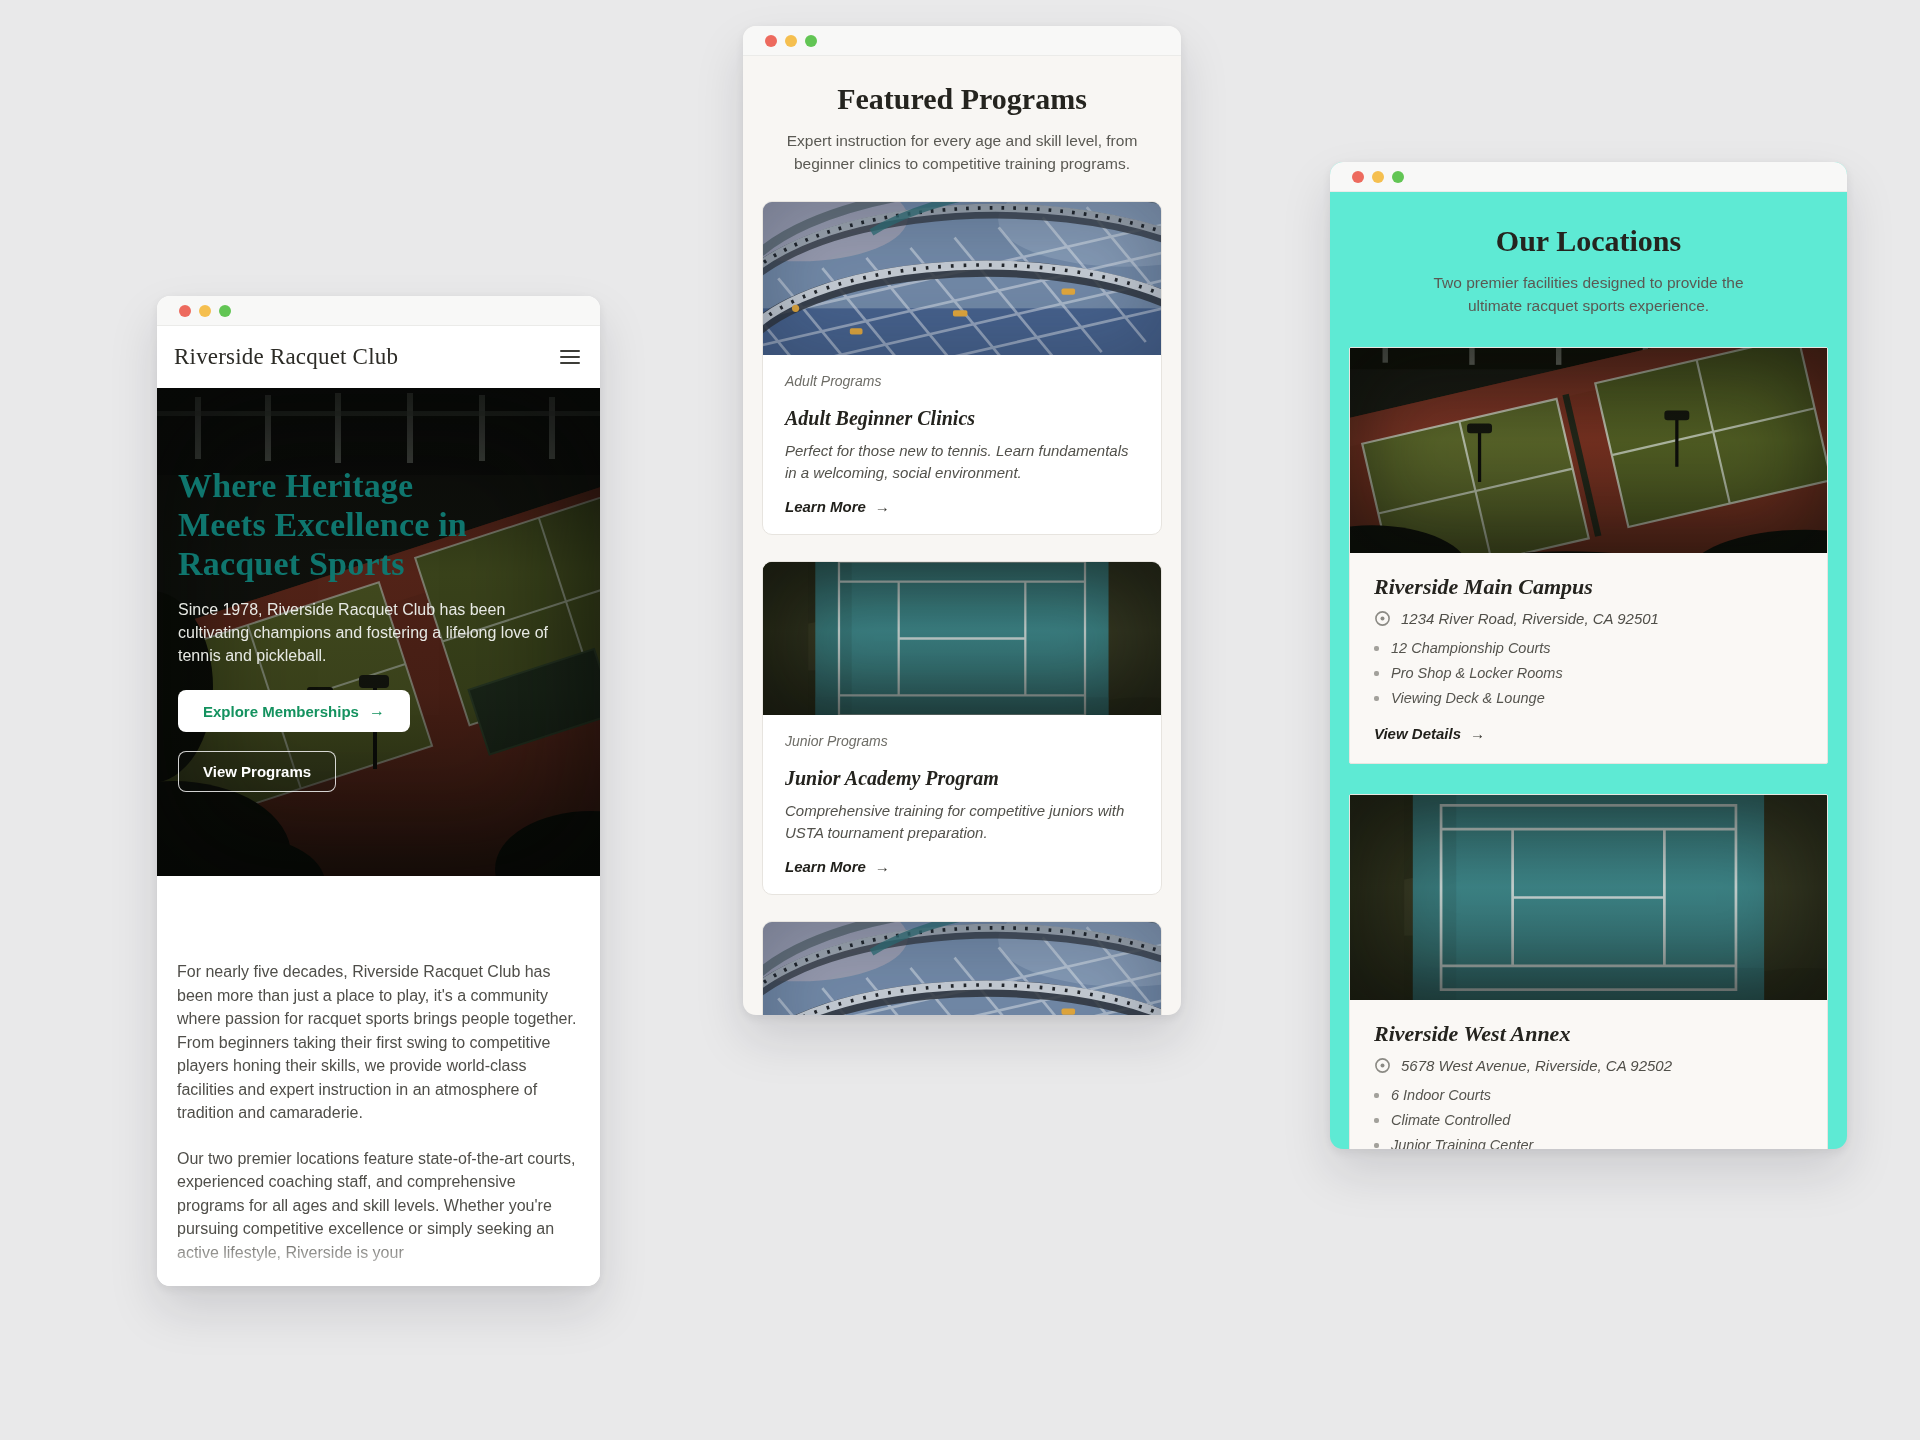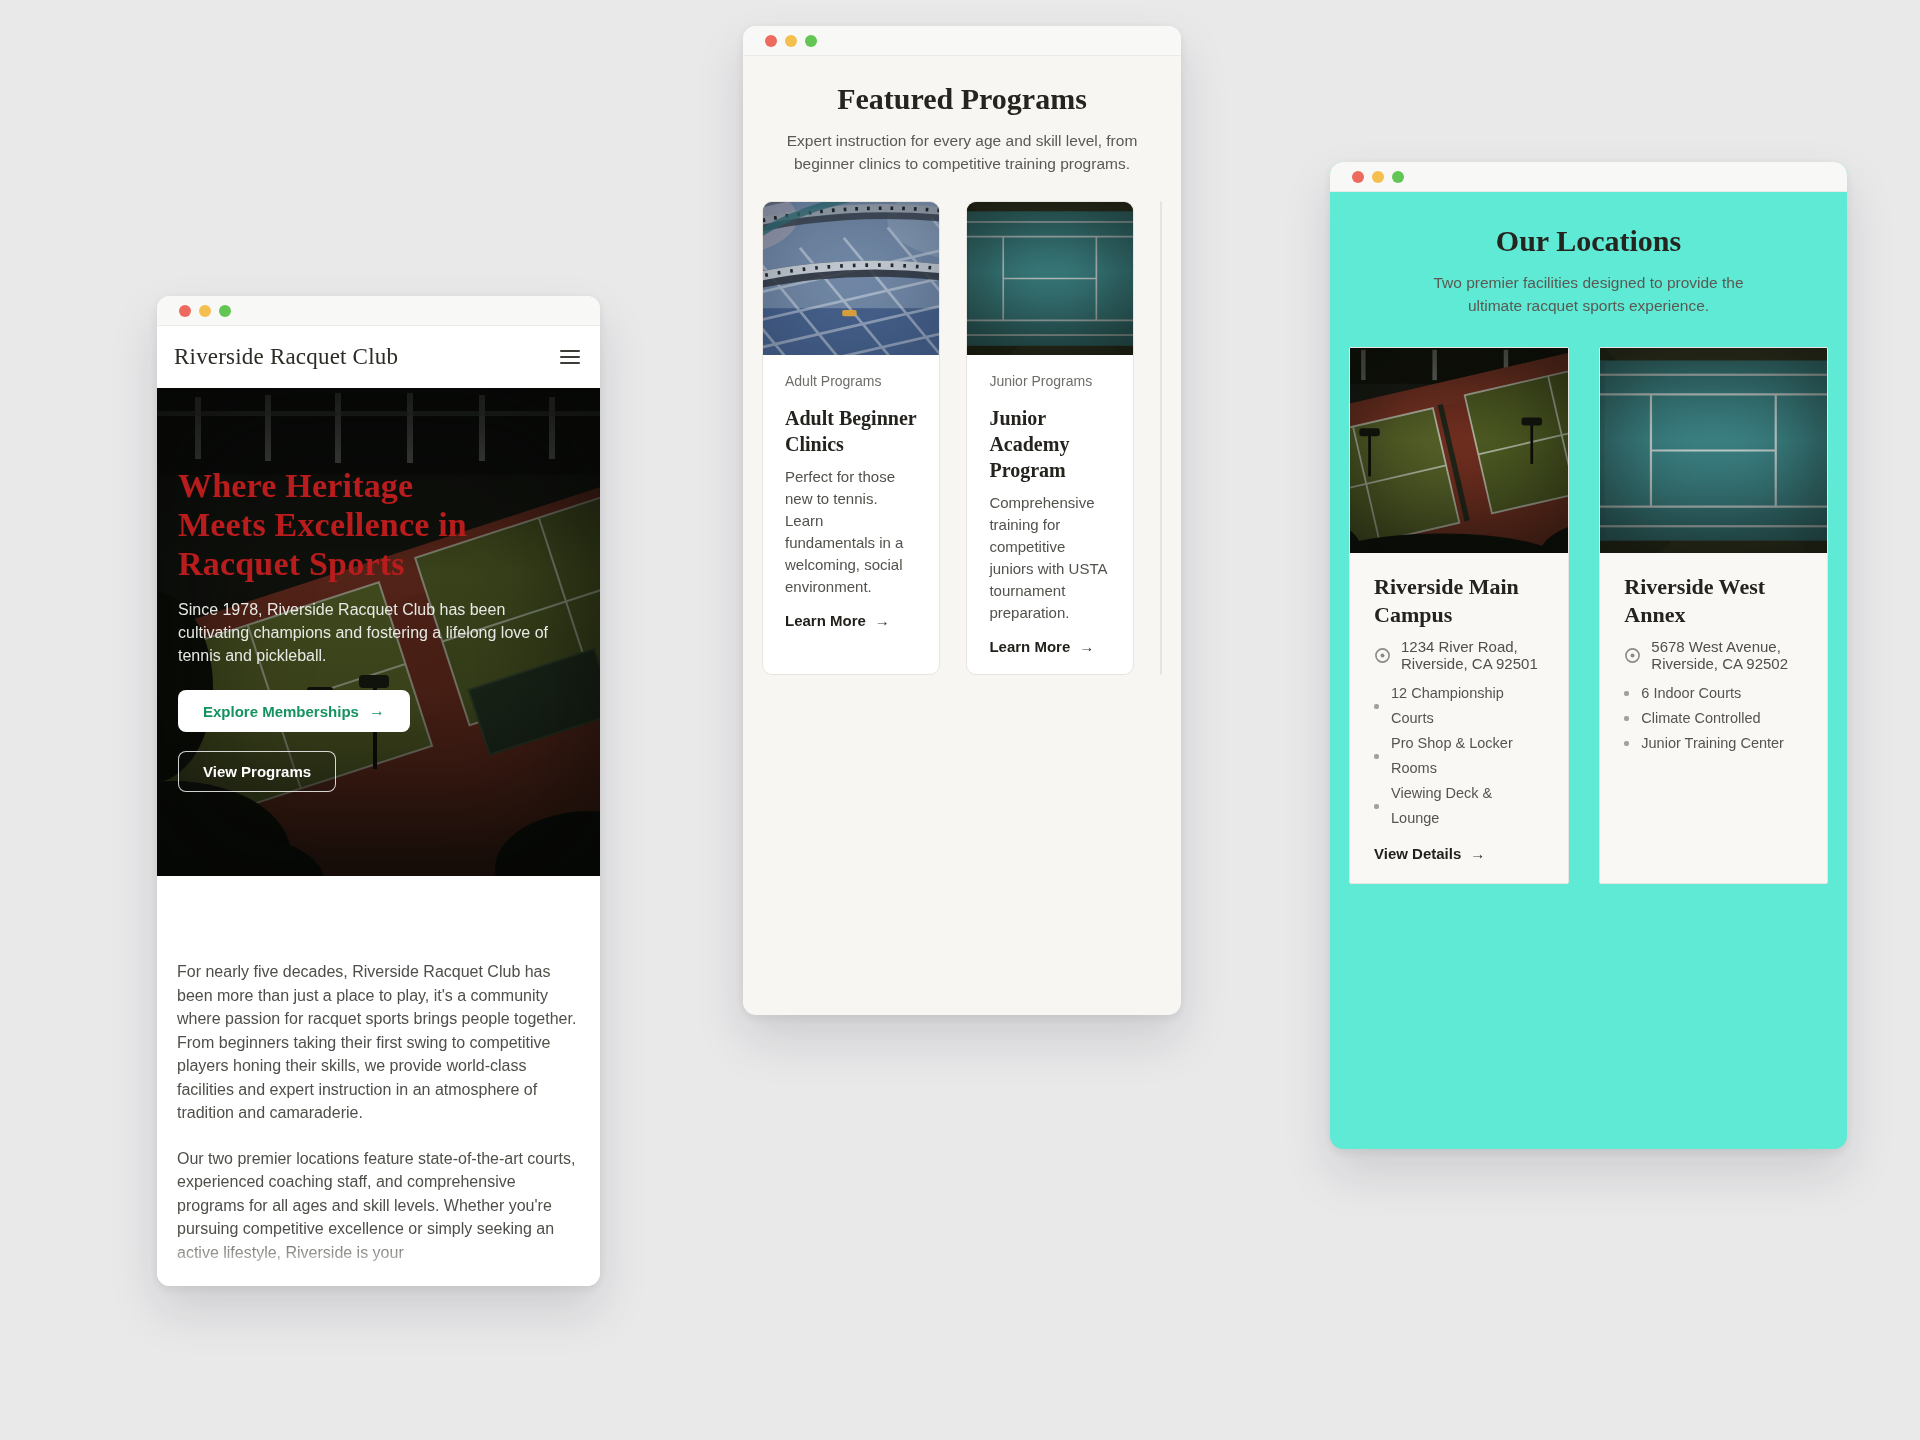--- a/index.html
+++ b/index.html
@@ -26,21 +26,21 @@
   .hamburger i { display:block; height:2px; background:#3c3c37; border-radius:1px; }
 
   .hero { position:relative; height:488px; overflow:hidden; }
   .hero svg, .media svg { position:absolute; inset:0; width:100%; height:100%; display:block; }
   .shade { position:absolute; inset:0; pointer-events:none; }
   .hero .shade { background:linear-gradient(180deg, rgba(8,9,7,.72) 0%, rgba(8,9,7,.28) 38%,
                  rgba(8,9,7,.36) 62%, rgba(6,7,5,.74) 100%);
                  box-shadow:inset 0 0 110px 30px rgba(6,7,5,.55); }
   .hero-content { position:absolute; left:21px; right:18px; top:0; padding-top:78px; }
   .hero-content h1 { font-family:"Liberation Serif", serif; font-weight:700;
-                     font-size:34px; line-height:39px; color:#b91c1c; letter-spacing:.2px; }
+                     font-size:34px; line-height:39px; color:#0f766e; letter-spacing:.2px; }
   .hero-content h1 span { display:block; }
   .hero-sub { margin-top:15px; font-size:16px; line-height:23px; color:#e7e9e4; max-width:392px; }
   .hero-btns { margin-top:23px; }
   .btn { display:inline-flex; align-items:center; gap:10px; border-radius:8px;
          font-weight:700; font-size:15px; cursor:pointer; border:none;
          font-family:"Liberation Sans", sans-serif; }
   .btn .arr { font-size:16px; font-weight:400; }
   .btn.primary { background:#ffffff; color:#14925f; padding:12px 25px;text-align:right; }
   .btn.ghost { margin-top:19px; background:rgba(25,28,22,.18); color:#fff;
                border:1.5px solid rgba(255,255,255,.82); padding:11px 24px; }
@@ -49,21 +49,21 @@
   .welcome { padding:62px 20px 0; }
   .welcome h2 { font-family:"Liberation Serif", serif; font-weight:700; font-size:30px; color:#24231e; }
   .welcome p { margin-top:22px; font-size:16px; line-height:23.5px; color:#4f4e49; }
   .w1 .fade { position:absolute; left:0; right:0; bottom:0; height:50px;
               background:linear-gradient(180deg, rgba(255,255,255,0), #ffffff 88%); }
 
   
   .p-head { padding:26px 30px 0; text-align:center; }
   .sec-h2 { font-family:"Liberation Serif", serif; font-weight:700; font-size:30px; color:#25241f; }
   .sec-sub { margin:13px auto 0; max-width:374px; font-size:15.5px; line-height:23px; color:#5a5953; }
-  .cards { padding:26px 19px 0; display:flex; flex-direction:row; gap:26px; }
+  .cards { padding:26px 19px 0; display:flex; flex-direction:column; gap:26px;font-style:italic; }
   .pcard { background:#ffffff; border:1px solid #e7e4df; border-radius:10px; overflow:hidden; }
   .media { position:relative; overflow:hidden; }
   .media.h153 { height:153px; }
   .media.h205 { height:205px; }
   .media .shade-soft { position:absolute; inset:0; box-shadow:inset 0 0 70px 10px rgba(25,35,55,.28); }
   .media .shade-dark { position:absolute; inset:0;
         background:linear-gradient(180deg, rgba(10,11,8,.30), rgba(10,11,8,.10) 45%, rgba(10,11,8,.38));
         box-shadow:inset 0 0 80px 16px rgba(8,9,6,.5); }
   .pbody { padding:18px 22px 18px; }
   .plabel { font-size:14px; color:#6e6d67; }

